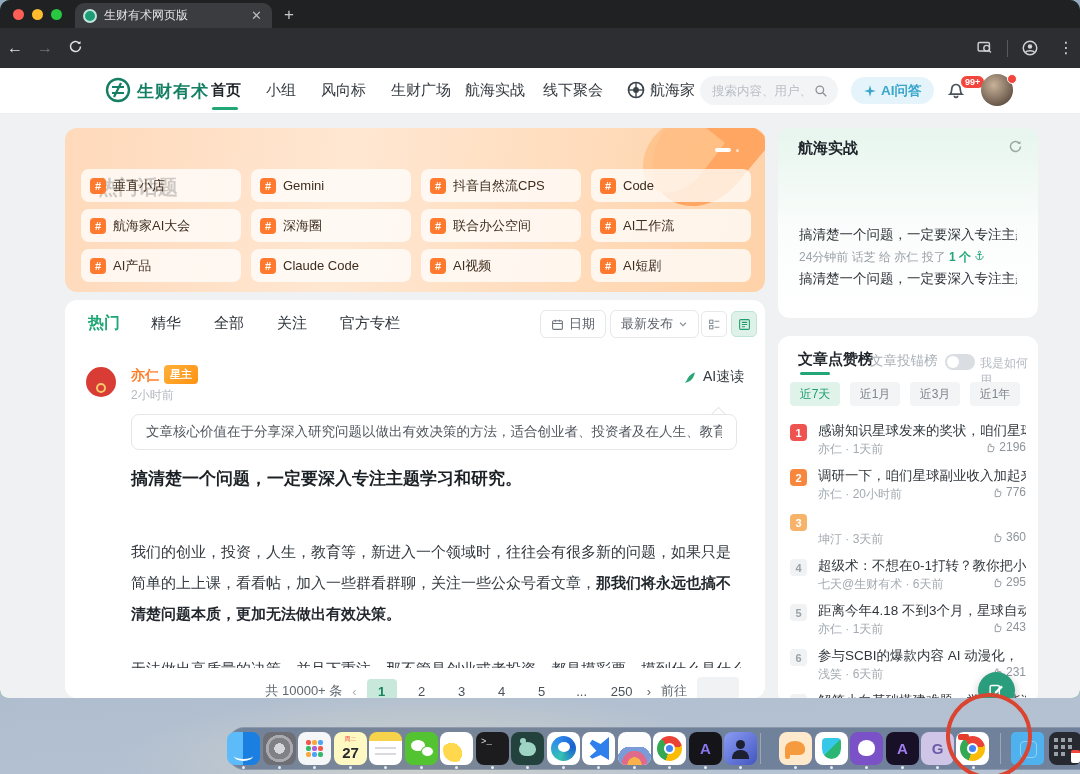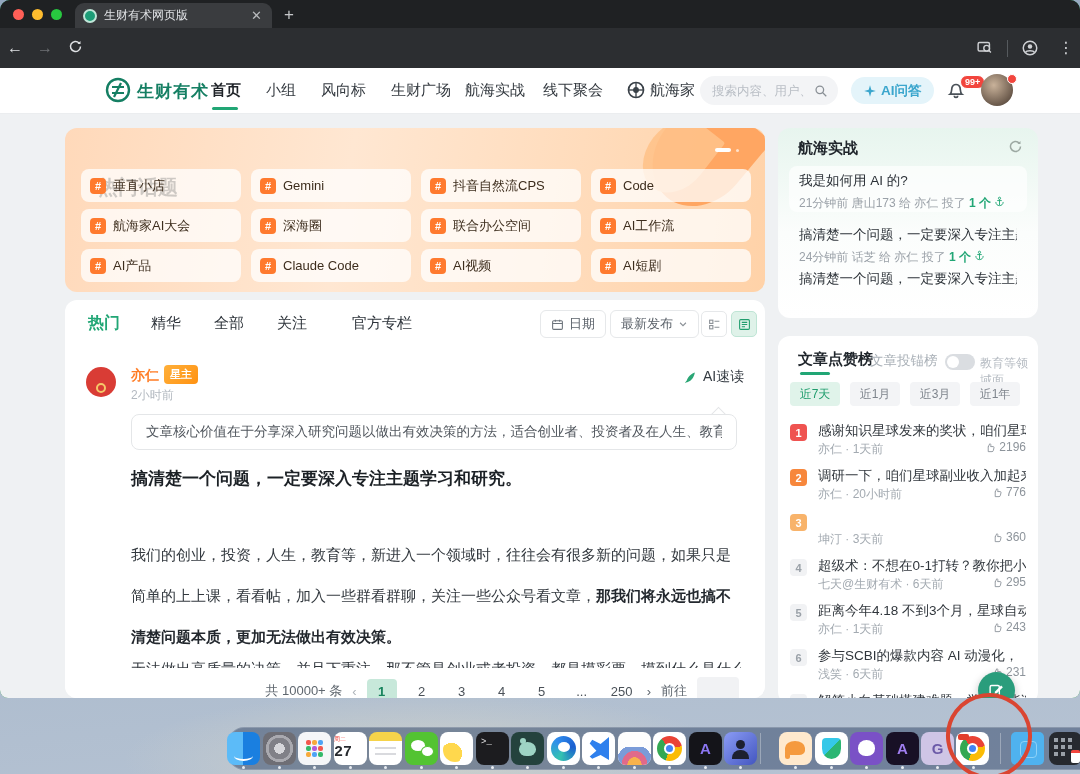--- a/index.html
+++ b/index.html
@@ -87,21 +87,21 @@
     padding:2px 6px;font-weight:bold;}
   .ptime{color:#b3b9c0;font-size:12px;}
   .airead{color:#333a41;font-size:14px;display:flex;align-items:center;gap:5px;}
   .quote{left:66px;top:114px;width:606px;height:36px;border:1px solid #e4e6e8;border-radius:8px;
     display:flex;align-items:center;padding:0 14px;box-sizing:border-box;}
   .quote-tail{left:648px;top:109px;width:10px;height:10px;background:#fff;border-left:1px solid #e4e6e8;
     border-top:1px solid #e4e6e8;transform:rotate(45deg);}
   .quote-text{color:#50565d;font-size:13.5px;white-space:nowrap;overflow:hidden;}
   .post-title{left:66px;top:167px;width:610px;font-size:17px;font-weight:bold;color:#1c2126;}
   .p1{left:66px;top:205px;width:610px;font-size:15px;color:#33393f;}
-  .p2{left:66px;top:236px;width:608px;font-size:15px;color:#33393f;line-height:41px;font-family:Liberation Mono, monospace;}
+  .p2{left:66px;top:236px;width:608px;font-size:15px;color:#33393f;line-height:31px;}
   .p2 b{color:#23282e;}
   .p3{left:66px;top:360px;width:610px;font-size:15px;color:#33393f;white-space:nowrap;overflow:hidden;}
   .pager{left:0px;top:368px;width:700px;height:46px;background:#fff;display:flex;align-items:center;
     justify-content:flex-end;gap:10px;padding-right:26px;box-sizing:border-box;font-size:13px;color:#5f676f;}
   .pgbtn{min-width:24px;height:24px;border-radius:4px;display:flex;align-items:center;justify-content:center;
     color:#4a5158;font-size:13px;padding:0 3px;}
   .pgbtn.on{background:#c7e8da;color:#17835c;font-weight:bold;}
   .pg-arrow{color:#aeb4ba;font-size:13px;}
   .goto-input{width:38px;height:26px;background:#f1f2f4;border:0;border-radius:4px;}
 
@@ -302,21 +302,21 @@
             <span class="chip-hash">#</span>
             <span class="chip-label">AI短剧</span>
           </div>
       </div>
 
       <div class="abs feed">
         <span class="abs ftab active" style="left:23px;top:13px;">热门</span>
         <span class="abs ftab" style="left:86px;top:14px;">精华</span>
         <span class="abs ftab" style="left:149px;top:14px;">全部</span>
         <span class="abs ftab" style="left:212px;top:14px;">关注</span>
-        <span class="abs ftab" style="left:287px;top:14px;text-align:right;">官方专栏</span>
+        <span class="abs ftab" style="left:275px;top:14px;text-align:right;">官方专栏</span>
         <div class="abs pillbtn" style="left:475px;top:10px;">
           <svg width="13" height="13" viewBox="0 0 24 24">
               <rect x="3" y="5" width="18" height="16" rx="2" fill="none" stroke="#6c737b" stroke-width="2"></rect>
               <line x1="3" y1="10" x2="21" y2="10" stroke="#6c737b" stroke-width="2"></line>
               <line x1="8" y1="3" x2="8" y2="7" stroke="#6c737b" stroke-width="2"></line>
               <line x1="16" y1="3" x2="16" y2="7" stroke="#6c737b" stroke-width="2"></line>
             </svg>
           <span>日期</span>
         </div>
         <div class="abs pillbtn" style="left:545px;top:10px;">
@@ -380,29 +380,20 @@
       </div>
 
       <div class="abs panel1">
         <span class="abs pnl-title" style="left:20px;top:11px;">航海实战</span>
         <span class="abs" style="left:230px;top:11px;">
           <svg width="15" height="15" viewBox="0 0 24 24">
               <path d="M20 12a8 8 0 1 1-2.3-5.6" fill="none" stroke="#9ca8a2" stroke-width="2.4"></path>
               <path d="M20 3v5h-5z" fill="#9ca8a2"></path>
             </svg>
         </span>
-        <div class="la-item" style="top:38px;">
-          <div class="la-title">我是如何用 AI 的?</div>
-          <div class="la-meta"><span>21分钟前 唐山173 给 亦仁 投了</span> <span class="la-count">1 个</span> <svg width="11" height="11" viewBox="0 0 24 24">
-                <circle cx="12" cy="5" r="2.4" fill="none" stroke="#21a675" stroke-width="2"></circle>
-                <line x1="12" y1="7.5" x2="12" y2="20" stroke="#21a675" stroke-width="2"></line>
-                <line x1="7" y1="10" x2="17" y2="10" stroke="#21a675" stroke-width="2"></line>
-                <path d="M4 13c0 5 3.5 8 8 8s8-3 8-8" fill="none" stroke="#21a675" stroke-width="2"></path>
-              </svg></div>
-        </div>
         <div class="la-item" style="top:92px;background:transparent;">
           <div class="la-title">搞清楚一个问题，一定要深入专注主题学...</div>
           <div class="la-meta"><span>24分钟前 话芝 给 亦仁 投了</span> <span class="la-count">1 个</span> <svg width="11" height="11" viewBox="0 0 24 24">
                 <circle cx="12" cy="5" r="2.4" fill="none" stroke="#21a675" stroke-width="2"></circle>
                 <line x1="12" y1="7.5" x2="12" y2="20" stroke="#21a675" stroke-width="2"></line>
                 <line x1="7" y1="10" x2="17" y2="10" stroke="#21a675" stroke-width="2"></line>
                 <path d="M4 13c0 5 3.5 8 8 8s8-3 8-8" fill="none" stroke="#21a675" stroke-width="2"></path>
               </svg></div>
         </div>
         <div class="la-item" style="top:136px;background:transparent;">
@@ -410,21 +401,21 @@
         </div>
       </div>
 
       <div class="abs panel2">
         <span class="abs rk-tab-active" style="left:20px;top:14px;">文章点赞榜</span>
         <div class="rk-underline"></div>
         <span class="abs rk-tab" style="left:92px;top:16px;">文章投锚榜</span>
         <div class="toggle">
             <div class="toggle-knob"></div>
           </div>
-        <span class="toggle-label">教育等领域面</span>
+        <span class="toggle-label">我是如何用</span>
         <div class="range-chip on" style="left:12px;">近7天</div>
         <div class="range-chip" style="left:72px;">近1月</div>
         <div class="range-chip" style="left:132px;">近3月</div>
         <div class="range-chip" style="left:192px;">近1年</div>
 
         <div class="rk-item" style="top:86px;">
           <span class="rk-badge" style="background:#ef5350;">1</span>
           <span class="rk-title">感谢知识星球发来的奖状，咱们星球再次</span>
           <span class="rk-meta">亦仁 · 1天前</span>
           <span class="rk-likes">
@@ -505,21 +496,21 @@
 
   <div class="abs dock"></div>
 
   <div class="dk" style="left:227px;background:linear-gradient(90deg,#5cbbf8 0 50%,#1a7fe0 50%);">
       <div style="position:absolute;left:7px;top:19px;width:19px;height:8px;border-bottom:2.5px solid #fff;border-radius:0 0 50% 50%;"></div>
     </div>
   <div class="dk" style="left:263px;background:radial-gradient(circle,#d6d6da 0 22%,#808087 23% 46%,#a9a9af 47% 58%,#6e6e75 59%);"></div>
   <div class="dk" style="left:298px;background:#f5f6f8;">
       <div style="position:absolute;left:8px;top:8px;width:5px;height:5px;border-radius:2px;background:#f2574e;box-shadow:6px 0 0 #f7a93b,12px 0 0 #4da3f5,0 6px 0 #34b96a,6px 6px 0 #b45cd6,12px 6px 0 #f2574e,0 12px 0 #f7a93b,6px 12px 0 #4da3f5,12px 12px 0 #34b96a;"></div>
     </div>
-  <div class="dk" style="left:334px;background:#ffffff;font-family:Liberation Mono, monospace;">
+  <div class="dk" style="left:334px;background:#fef9c3;text-align:center;">
       <div style="font-size:6px;color:#f2453d;margin-top:3px;">周二</div>
       <div style="font-size:15px;color:#26292e;font-weight:bold;line-height:17px;">27</div>
     </div>
   <div class="dk" style="left:369px;background:linear-gradient(#f6d34a 0 9px,#fff 9px);">
       <div style="position:absolute;left:6px;top:15px;width:21px;height:1.5px;background:#d9dade;box-shadow:0 6px 0 #d9dade;"></div>
     </div>
   <div class="dk" style="left:405px;background:#53c332;">
       <div style="position:absolute;left:6px;top:8px;width:14px;height:11px;border-radius:50%;background:#fff;"></div>
       <div style="position:absolute;left:16px;top:14px;width:11px;height:9px;border-radius:50%;background:#fff;border:1px solid #53c332;"></div>
     </div>

